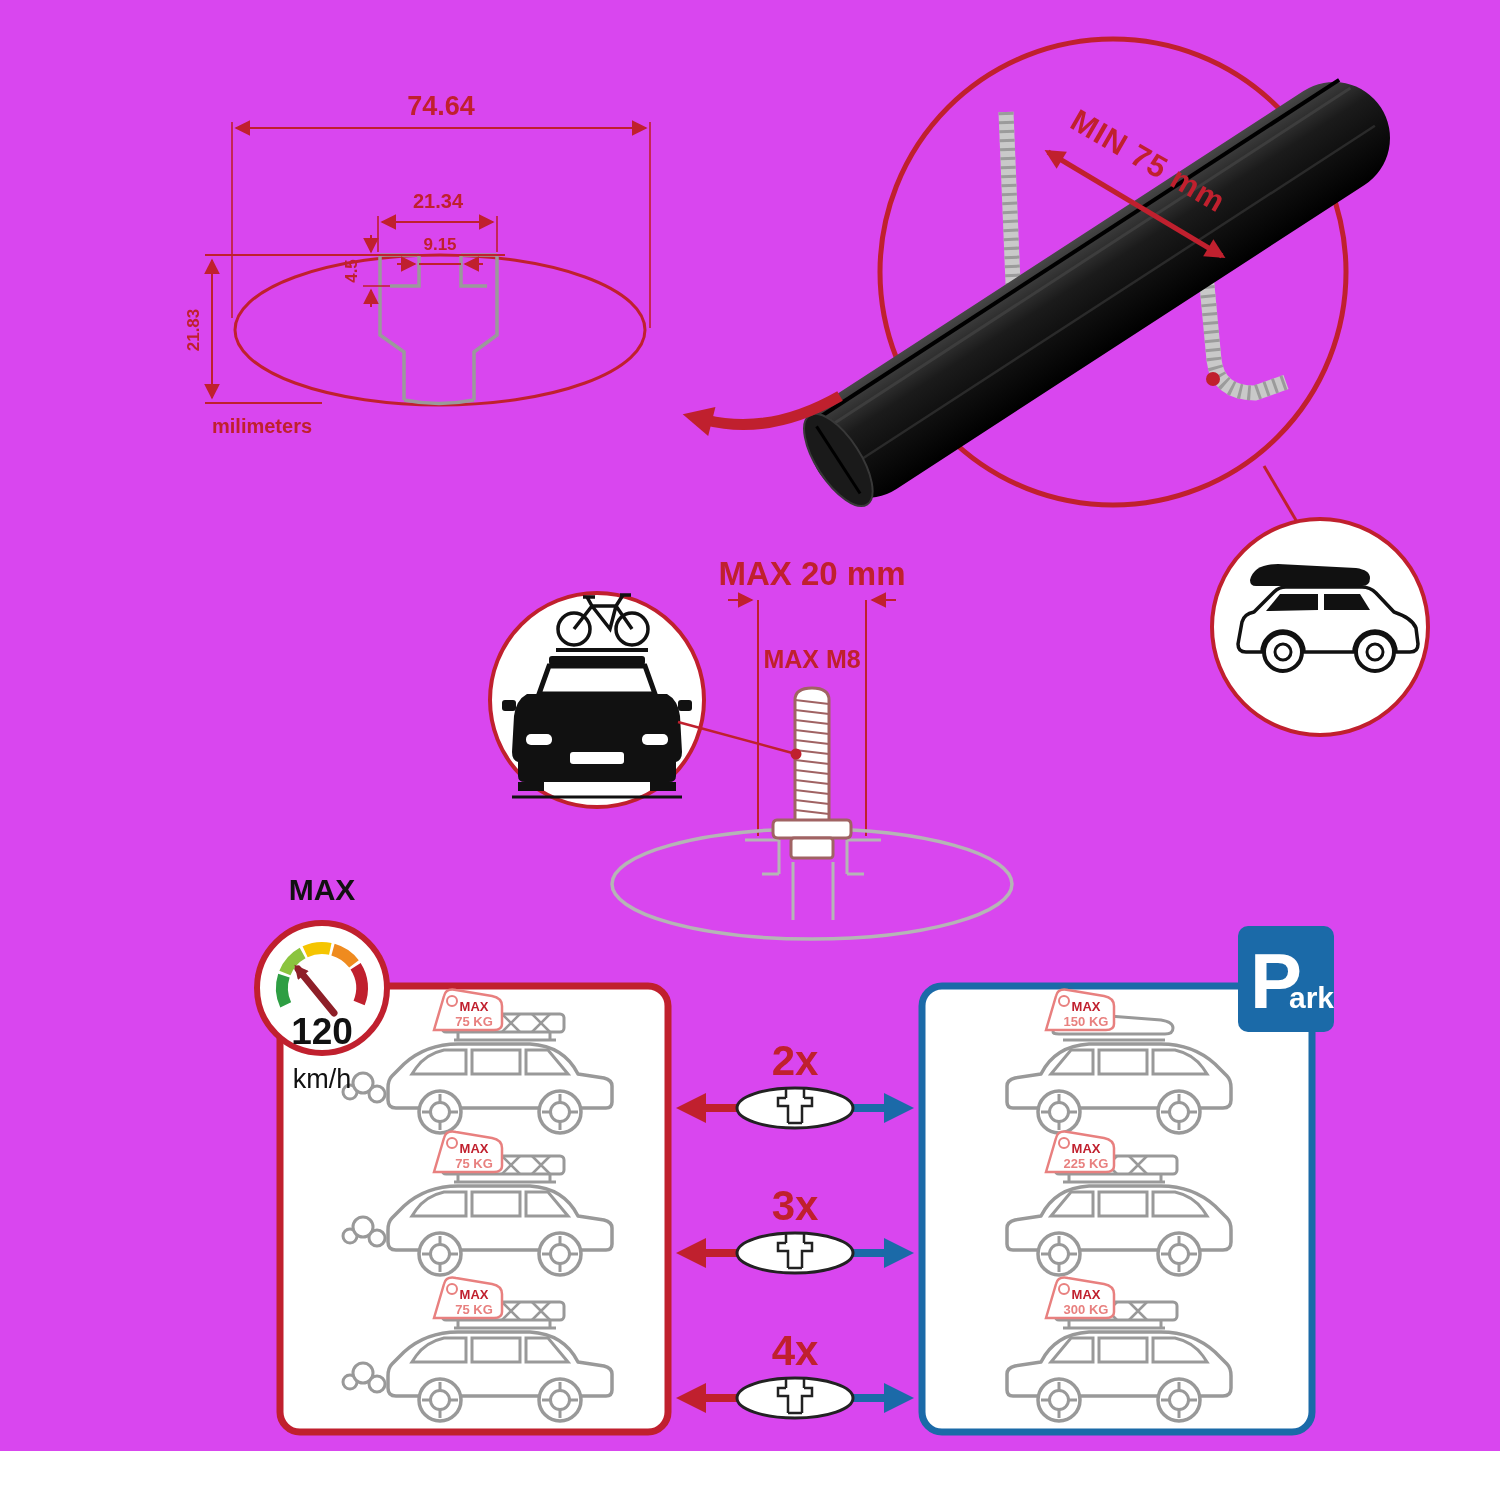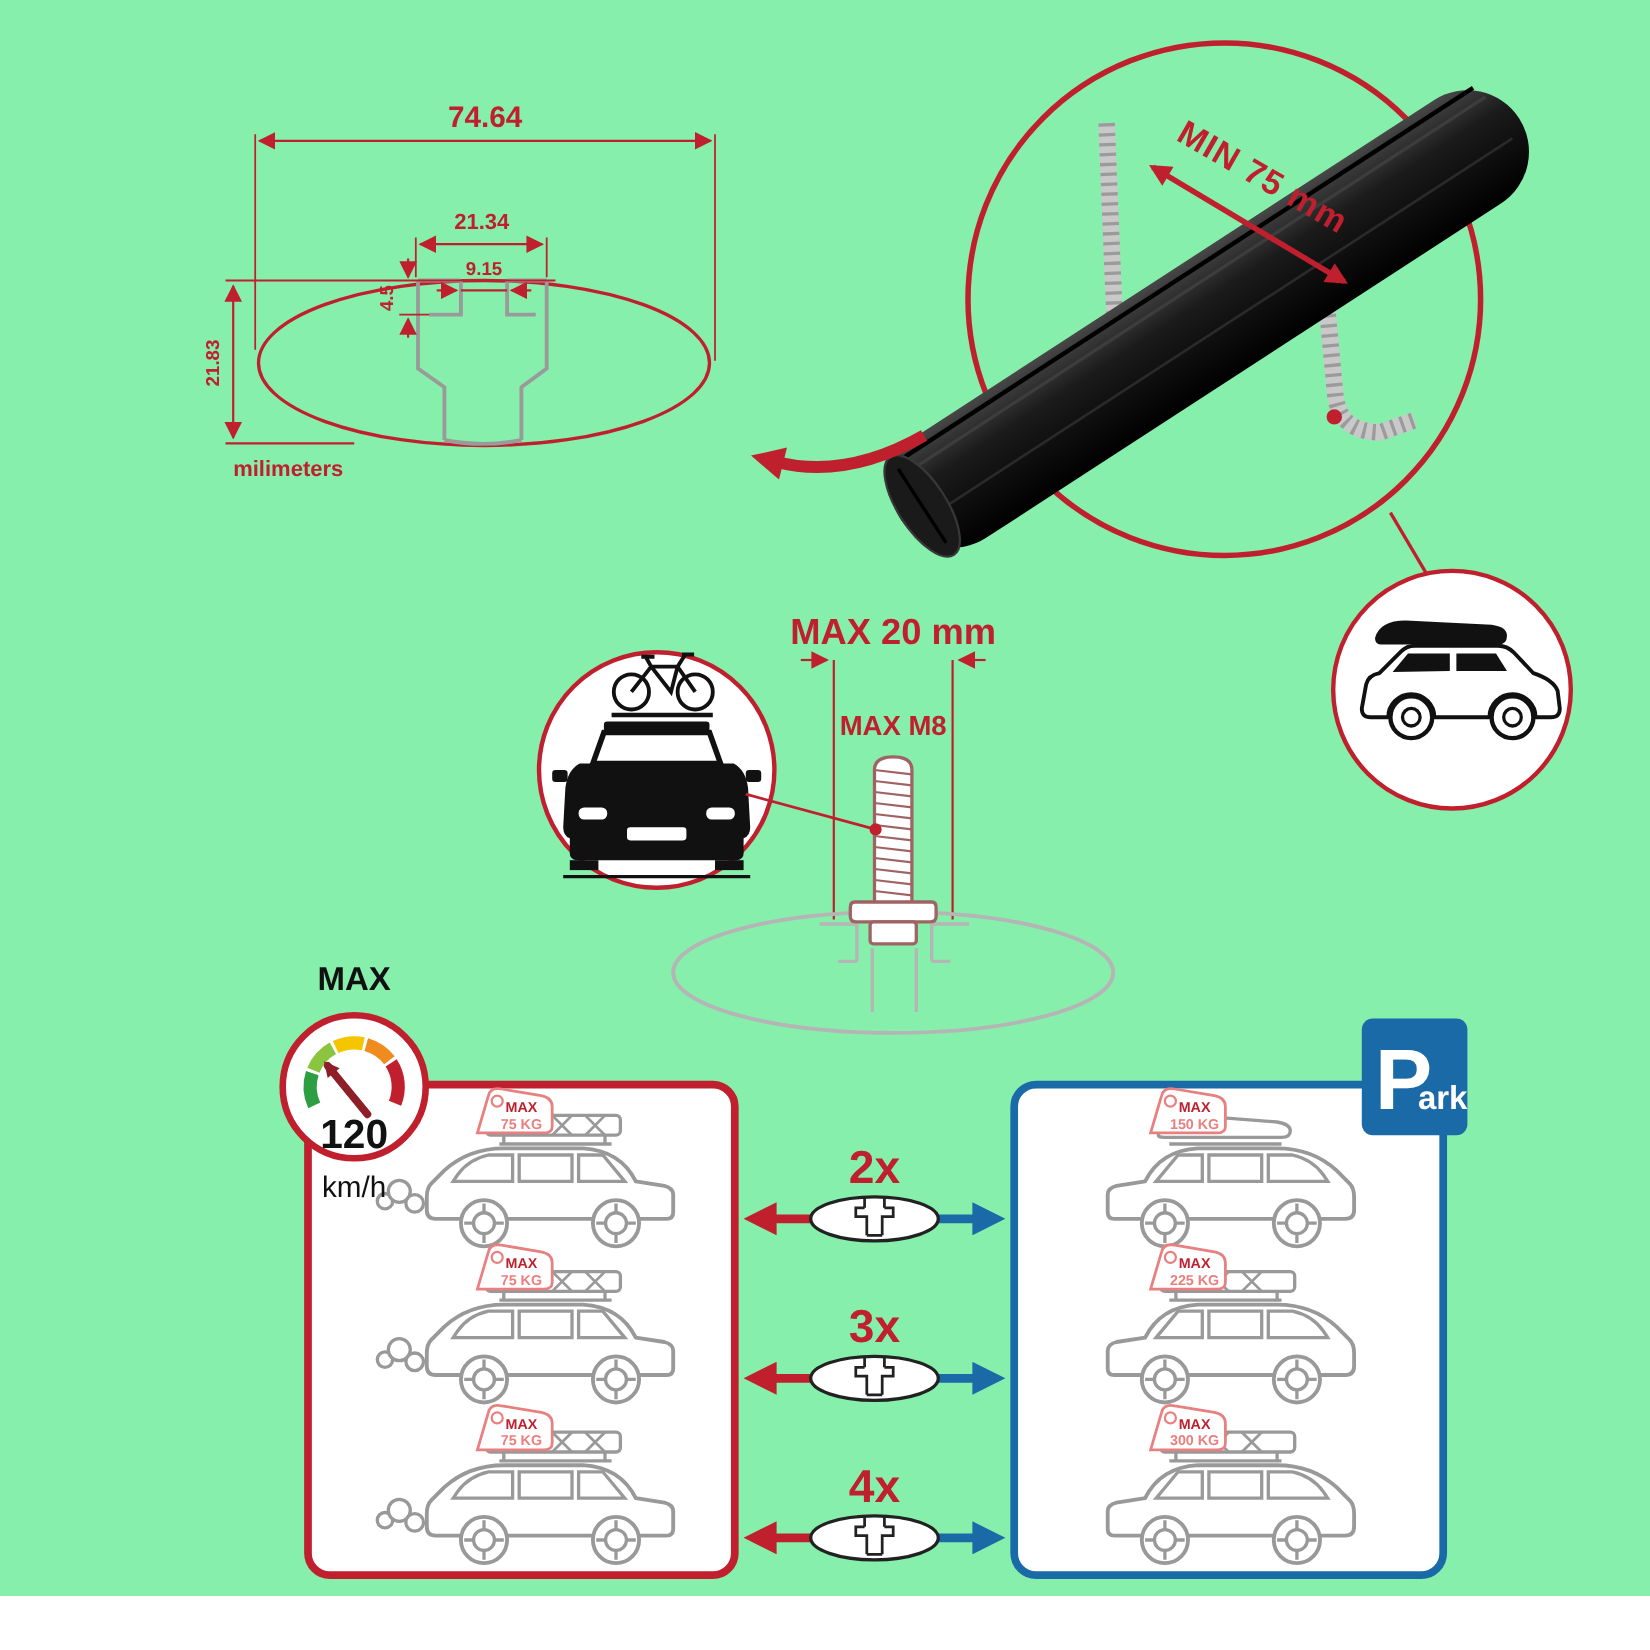--- a/index.html
+++ b/index.html
@@ -1,16 +1,16 @@
 <!DOCTYPE html>
 <html><head>
 <meta charset="utf-8">
 <style>
   html,body{margin:0;padding:0;background:#fff;}
-  .canvas{position:relative;width:1500px;height:1451px;background:#86efac;overflow:hidden;
+  .canvas{position:relative;width:1500px;height:1451px;background:#d946ef;overflow:hidden;
           font-family:"Liberation Sans",sans-serif;}
   .canvas > svg{position:absolute;left:0;top:0;}
   text{font-family:"Liberation Sans",sans-serif;}
   .t-dim-lg{font-size:27px;font-weight:700;fill:#c0202e;}
   .t-dim{font-size:20px;font-weight:700;fill:#c0202e;}
   .t-dim-sm{font-size:17px;font-weight:700;fill:#c0202e;}
   .t-unit{font-size:20px;font-weight:700;fill:#c0202e;}
   .t-min{font-size:31px;font-weight:700;fill:#c0202e;letter-spacing:1px;}
   .t-max20{font-size:33px;font-weight:700;fill:#c0202e;}
   .t-maxm8{font-size:25px;font-weight:700;fill:#c0202e;}

